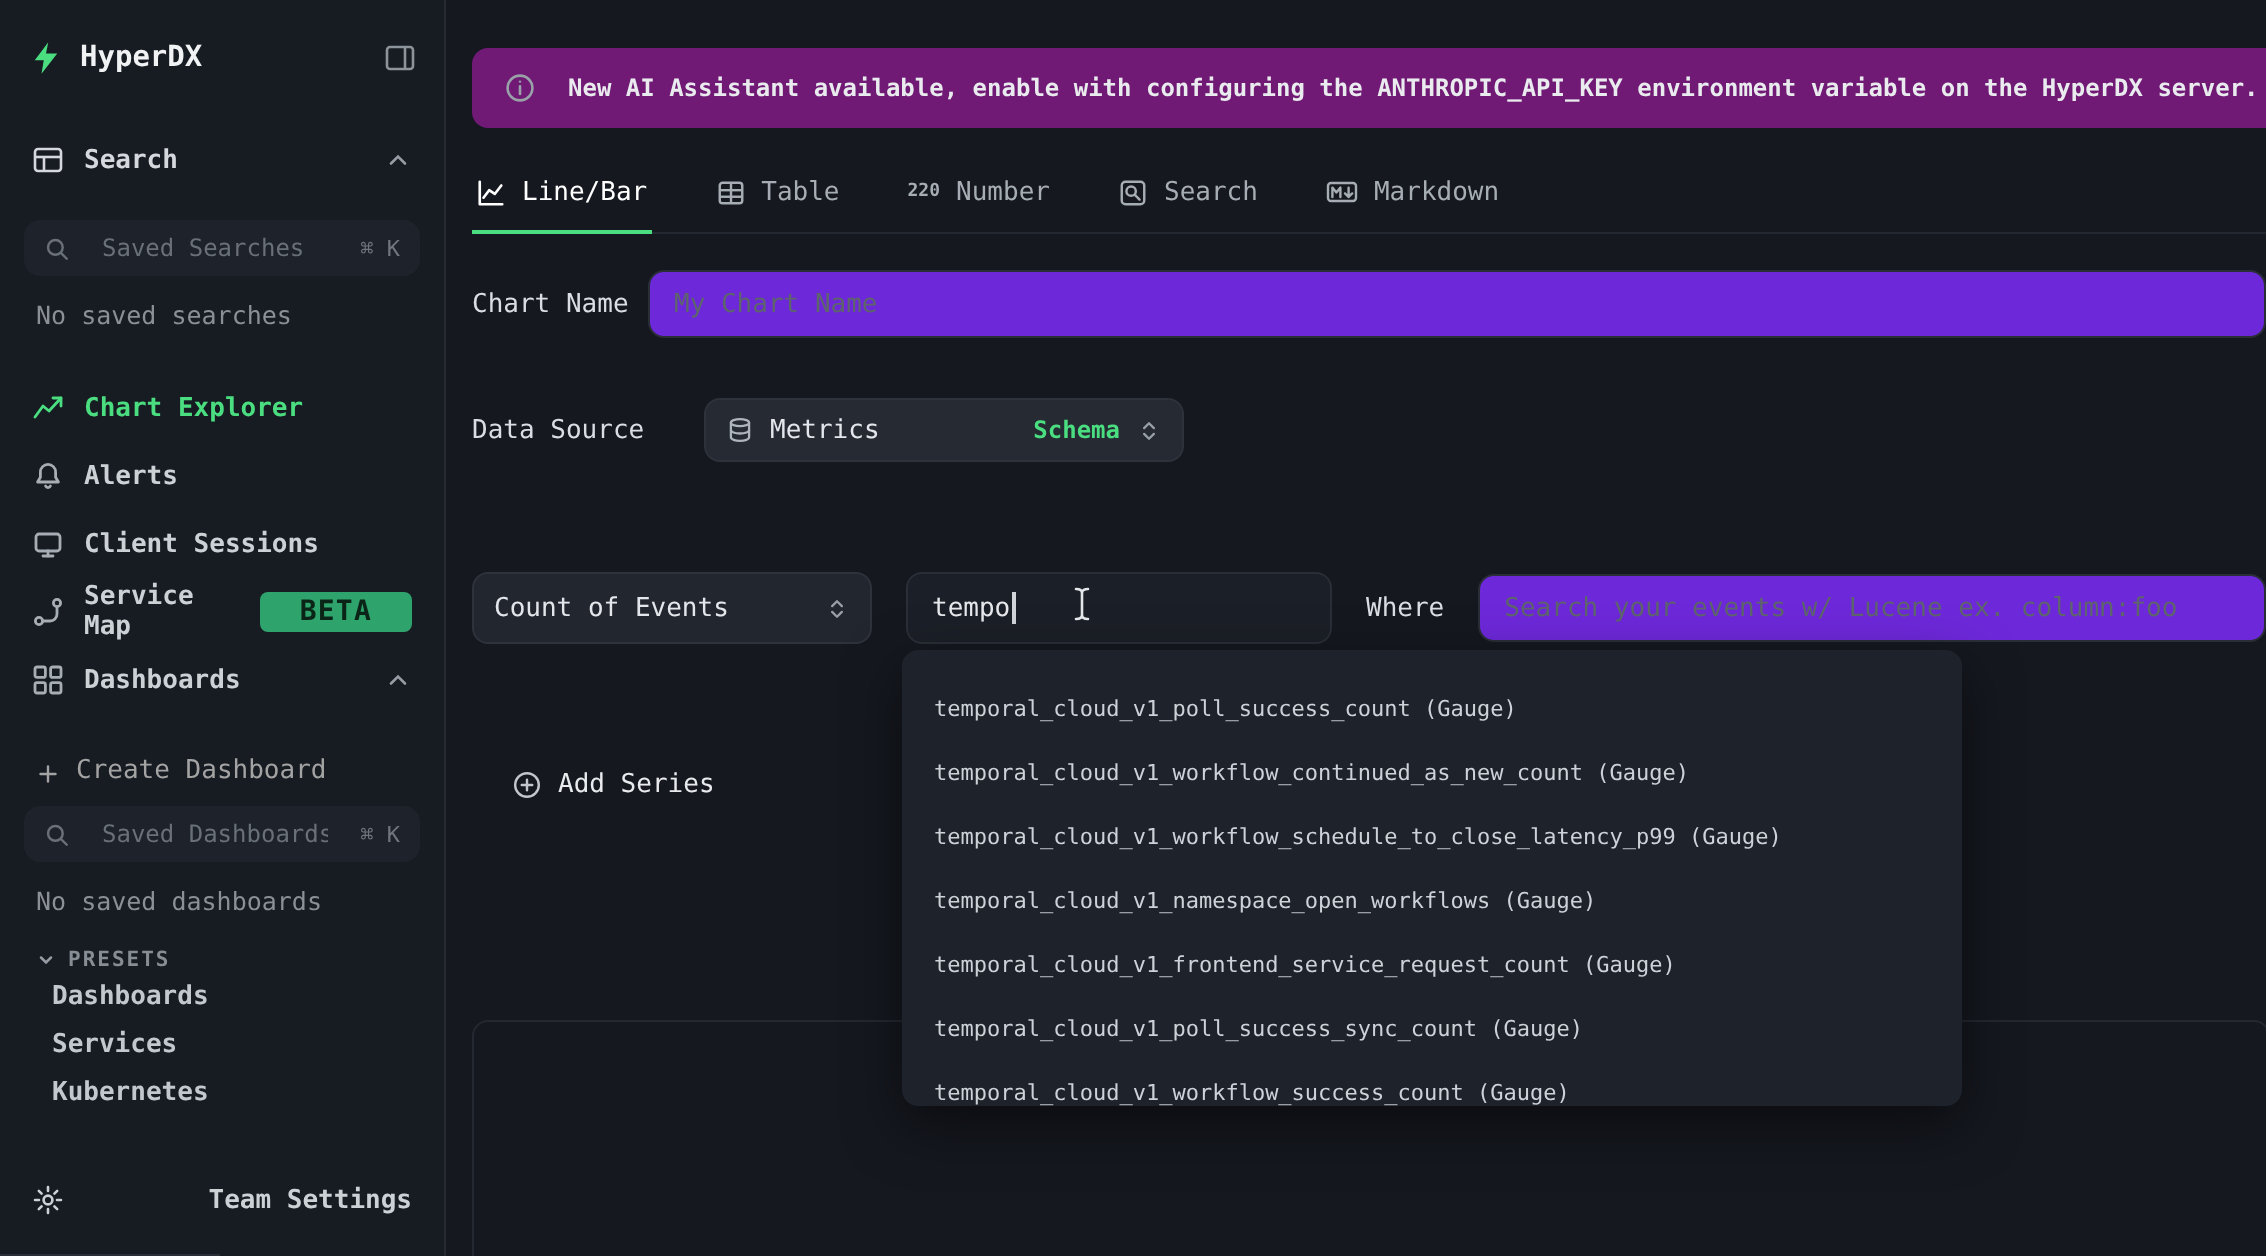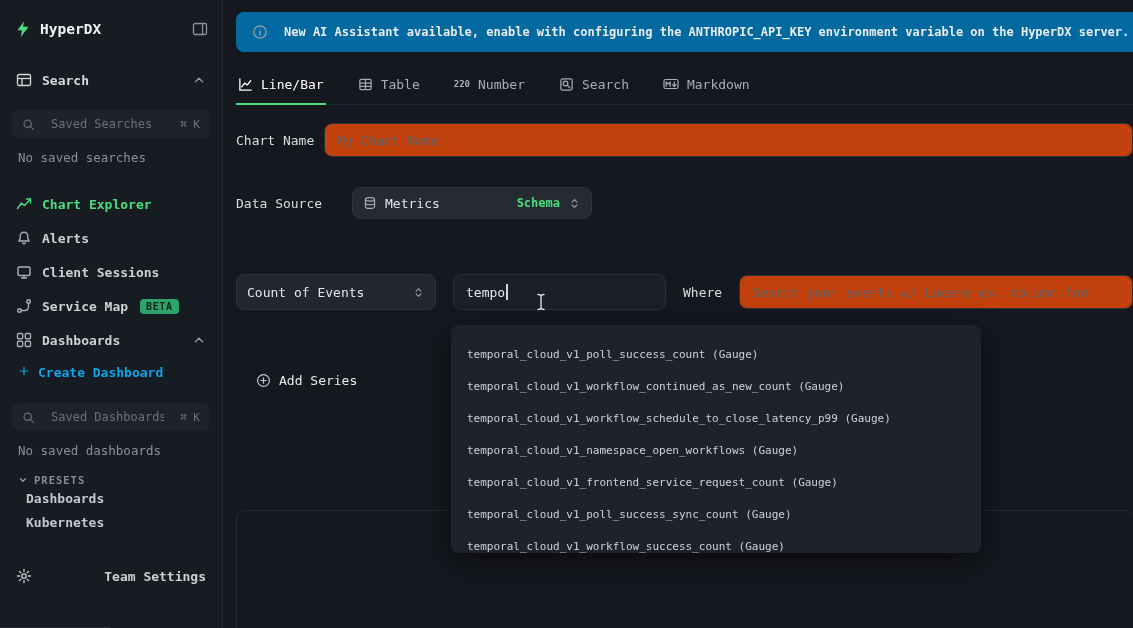--- a/index.html
+++ b/index.html
@@ -38,55 +38,55 @@
   .empty-note { margin:12px 0 0 6px; font-size:12.5px; color:#8b9097; }
 
   .nav { margin-top:22px; display:flex; flex-direction:column; }
   .nav-item {
     height:34px; display:flex; align-items:center; gap:10px; padding:0 4px;
     color:#ccd1d6; font-weight:600; border-radius:6px;
   }
   .nav-item .icon { color:#a7adb5; }
   .nav-item.active, .nav-item.active .icon { color:#4ade80; }
   .badge-beta {
-    background:#2ea36b; color:#0a2517; font-size:10px; font-weight:700;
-    letter-spacing:.6px; border-radius:4px; padding:2px 6px; margin-left:2px;
-  }
-  .create-dash { margin-top:8px; height:28px; display:flex; align-items:flex-start; gap:8px; padding:0 6px; color:#0ea5e9; font-weight:700; }
+    background:#2ea36b; color:#0a2517; font-size:14px; font-weight:700;
+    letter-spacing:.6px; border-radius:4px; padding:2px 20px; margin-left:2px;
+  }
+  .create-dash { margin-top:8px; height:28px; display:flex; align-items:flex-end; gap:8px; padding:0 6px; color:#a3a3a3; font-weight:400; }
   .presets-head { margin:16px 0 0 6px; display:flex; align-items:center; gap:6px; color:#878d94; font-size:10.5px; letter-spacing:1px; font-weight:600; }
   .preset-item { height:24px; display:flex; align-items:center; padding-left:14px; color:#c3c8ce; font-weight:600; }
   .team-settings { margin-top:26px; height:32px; display:flex; align-items:center; gap:10px; padding:0 4px; color:#ccd1d6; font-weight:600;justify-content:space-between; }
   .sidebar-bottom-divider { position:absolute; left:0; bottom:0; width:110px; border-top:1px solid #2a2f37; }
 
   
   .main { flex:1; position:relative; padding-left:13px; min-width:0; }
 
   .banner {
-    margin-top:12px; height:40px; background:#0369a1; border-radius:8px 0 0 8px;
+    margin-top:24px; height:40px; background:#701a75; border-radius:8px 0 0 8px;
     display:flex; align-items:center; gap:16px; padding:0 16px; overflow:hidden;
   }
   .banner .icon { color:#9aa0a8; flex:none; }
   .banner-text { font-size:12px; font-weight:600; color:#e9ebee; white-space:nowrap; }
 
   .tabs { margin-top:14px; display:flex; gap:30px; border-bottom:1px solid #242830; }
   .tab {
     display:flex; align-items:center; gap:8px; padding:10px 2px 12px 2px;
     color:#a7adb5; position:relative; font-size:13px;
   }
   .tab .icon { color:inherit; }
   .tab.active { color:#fff; }
   .tab.active::after { content:""; position:absolute; left:0; right:0; bottom:-1px; height:2px; background:#4ade80; }
   .icon-123 { font-size:9px; font-weight:700; letter-spacing:0; }
 
   .row { display:flex; align-items:center; }
   .chart-name-row { margin-top:18px; gap:12px; }
   .field-label { color:#dadde1; white-space:nowrap; }
   .chart-name-row .field-label { width:76px; }
   .text-input {
-    height:24px; background:#c2410c; border:1px solid #2a2e37; border-radius:8px;
+    height:24px; background:#6d28d9; border:1px solid #2a2e37; border-radius:8px;
     color:#d9dce0; font:inherit; padding:16px 12px; outline:none;
   }
   .text-input::placeholder { color:#5d646c; }
   .grow1 { flex:1; min-width:0; }
 
   .data-source-row { margin-top:30px; gap:28px; }
   .data-source-row .field-label { width:88px; }
   .select {
     background:#252a33; border:1px solid #2d323b; border-radius:8px;
     display:flex; align-items:center; gap:8px; padding:0 10px; color:#e3e6ea;
@@ -264,20 +264,23 @@
     <div class="presets-head">
       <span class="chev">
         <svg viewBox="0 0 12 12" width="10" height="10" fill="none" stroke="currentColor" stroke-width="1.5" stroke-linecap="round">
             <polyline points="3,4.5 6,7.5 9,4.5"></polyline>
           </svg>
       </span>
       <span>PRESETS</span>
     </div>
     <div class="preset-item">
         <span>Dashboards</span>
+      </div>
+    <div class="preset-item">
+        <span>Services</span>
       </div>
     <div class="preset-item">
         <span>Kubernetes</span>
       </div>
 
     <div class="team-settings">
       <span class="icon">
         <svg viewBox="0 0 16 16" width="16" height="16" fill="none" stroke="currentColor" stroke-width="1.3" stroke-linecap="round">
             <circle cx="8" cy="8" r="2.2"></circle>
             <path d="M8 1.5v2M8 12.5v2M1.5 8h2M12.5 8h2M3.4 3.4l1.4 1.4M11.2 11.2l1.4 1.4M12.6 3.4l-1.4 1.4M4.8 11.2l-1.4 1.4"></path>

